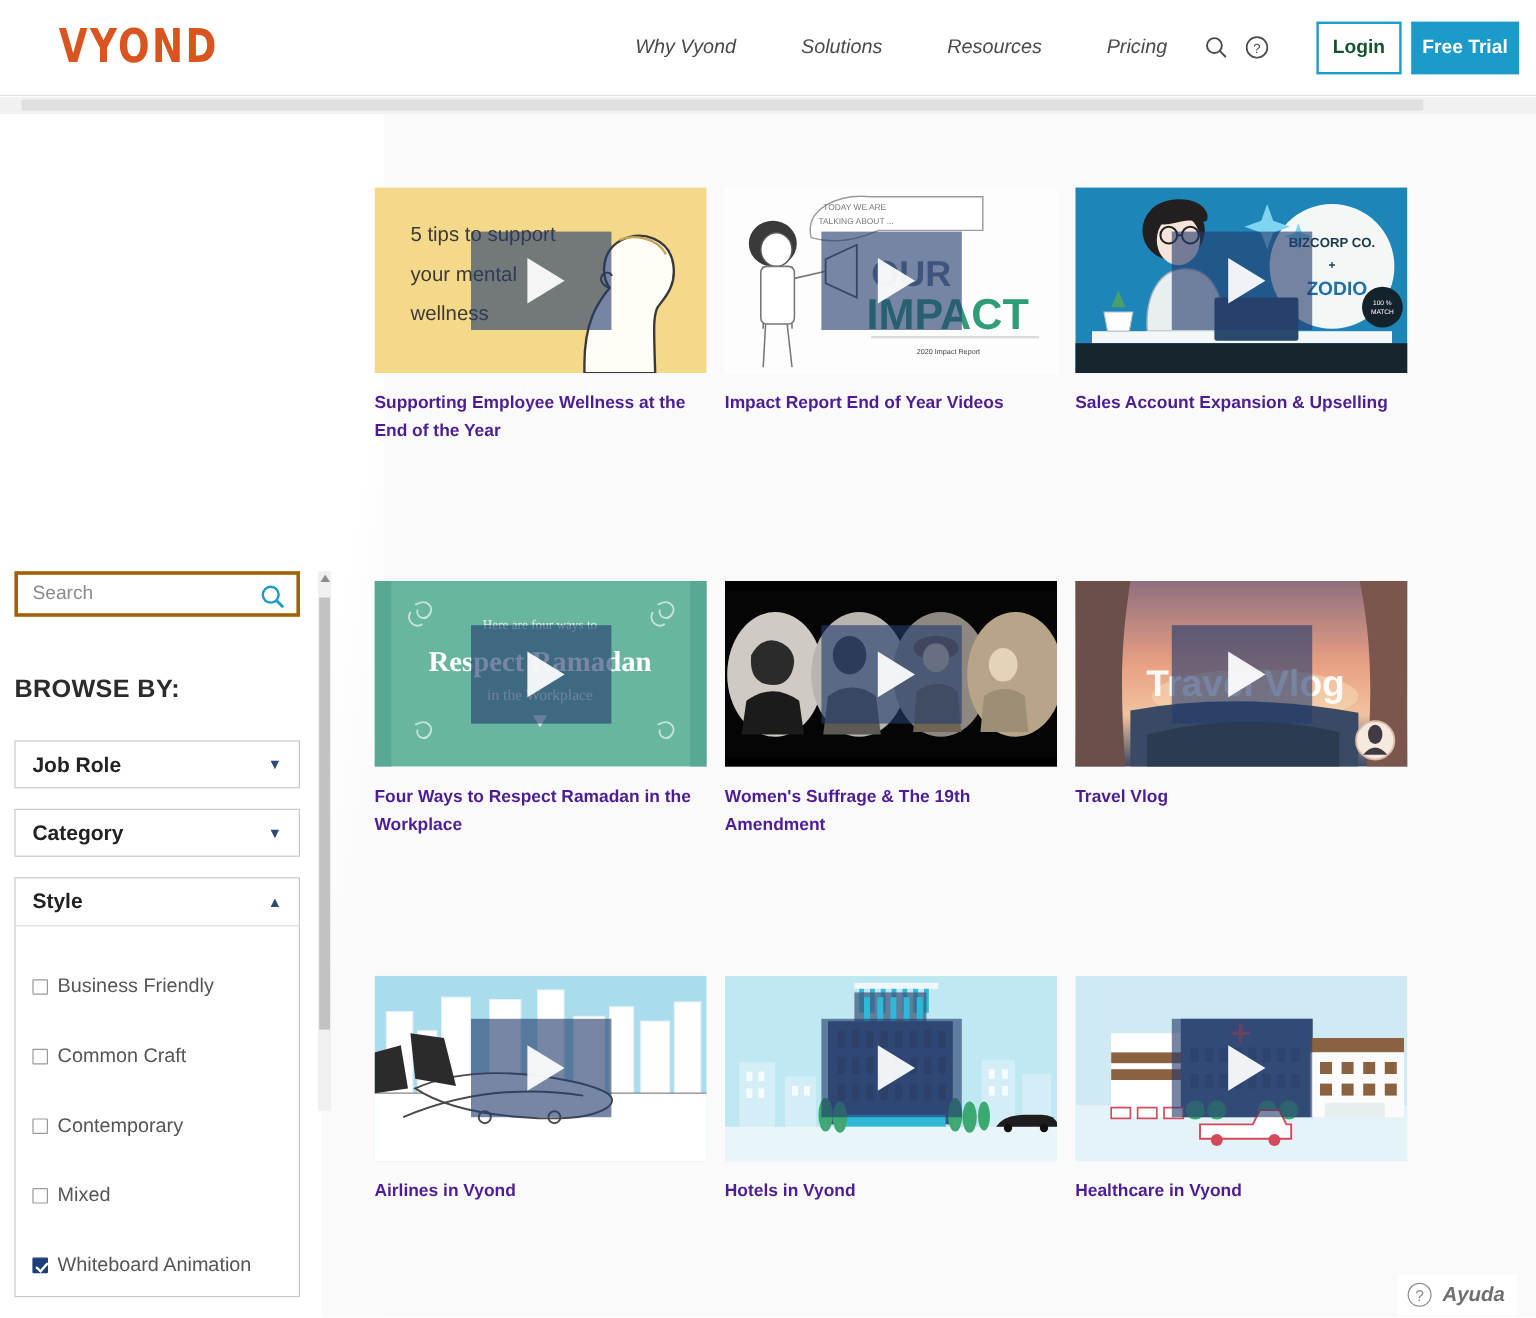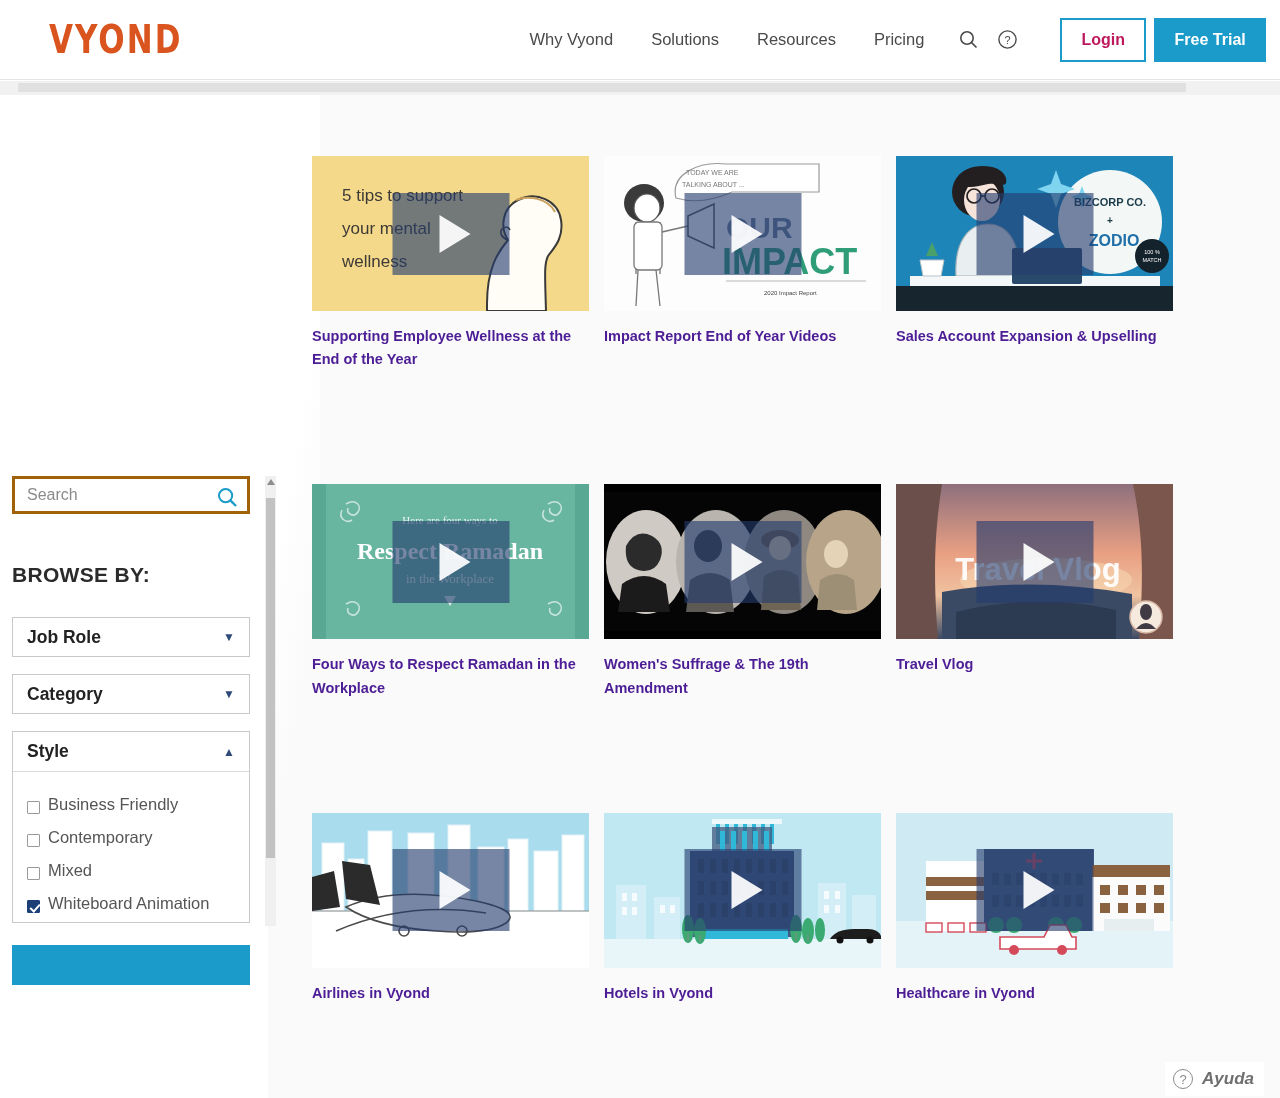--- a/index.html
+++ b/index.html
@@ -26,37 +26,37 @@
     font-family: "DejaVu Sans", sans-serif;
     font-weight: 700;
     font-size: 31px;
     letter-spacing: 2px;
     color: #d9541e;
     line-height: 1;
     transform: scaleY(1.25);
   }
   .nav {
     display: flex; align-items: flex-end;
-    margin-left: 328px; gap: 0;
+    margin-left: 328px; gap: 16px; font-style: italic;
   }
   .nav-item {
     font-size: 16.5px; color: #4a4a4a;
     padding: 0 19px; cursor: pointer;
     white-space: nowrap;
   }
   .hdr-icon {
     width: 30px; height: 30px;
     display: flex; align-items: center; justify-content: center;
     cursor: pointer; color: #4a4a4a; margin-left: 10px;
   }
   .btn-login {
     margin-left: 38px;
     width: 88px; height: 44px;
     border: 2px solid #1a9bc9;
-    color: #be185d;
+    color: #14532d;
     background: #fff;
     font-size: 16px; font-weight: 700;
     display: flex; align-items: center; justify-content: center;
     cursor: pointer;
   }
   .btn-trial {
     margin-left: 8px; margin-right: 14px;
     width: 114px; height: 44px;
     background: #1a9bc9;
     color: #fff;
@@ -191,23 +191,24 @@
   }
   .style-head {
     height: 40px;
     display: flex; align-items: center;
     padding: 0 14px;
     border-bottom: 1px solid #dcdcdc;
     cursor: pointer;
   }
   .style-list { padding: 9px 0 9px 0; }
   .style-item {
-    display: flex; align-items: flex-end;
+    display: flex; align-items: center;
     height: 33px; padding-left: 14px;
     cursor: pointer;
+    margin-top: 25px;
   }
   .cbox {
     width: 13px; height: 13px;
     border: 1px solid #9a9a9a;
     background: #fff;
     margin-right: 8px;
     flex: 0 0 auto;
     position: relative;
     border-radius: 1px;
   }
@@ -697,20 +698,24 @@
       <span class="filter-label">Style</span>
       <span class="caret">▲</span>
     </div>
     <div class="style-list">
       <label class="style-item">
         <span class="cbox"></span>
         <span class="style-text">Business Friendly</span>
       </label>
       <label class="style-item">
         <span class="cbox"></span>
+        <span class="style-text">Common Craft</span>
+      </label>
+      <label class="style-item">
+        <span class="cbox"></span>
         <span class="style-text">Contemporary</span>
       </label>
       <label class="style-item">
         <span class="cbox"></span>
         <span class="style-text">Mixed</span>
       </label>
       <label class="style-item">
         <span class="cbox checked"></span>
         <span class="style-text">Whiteboard Animation</span>
       </label>

